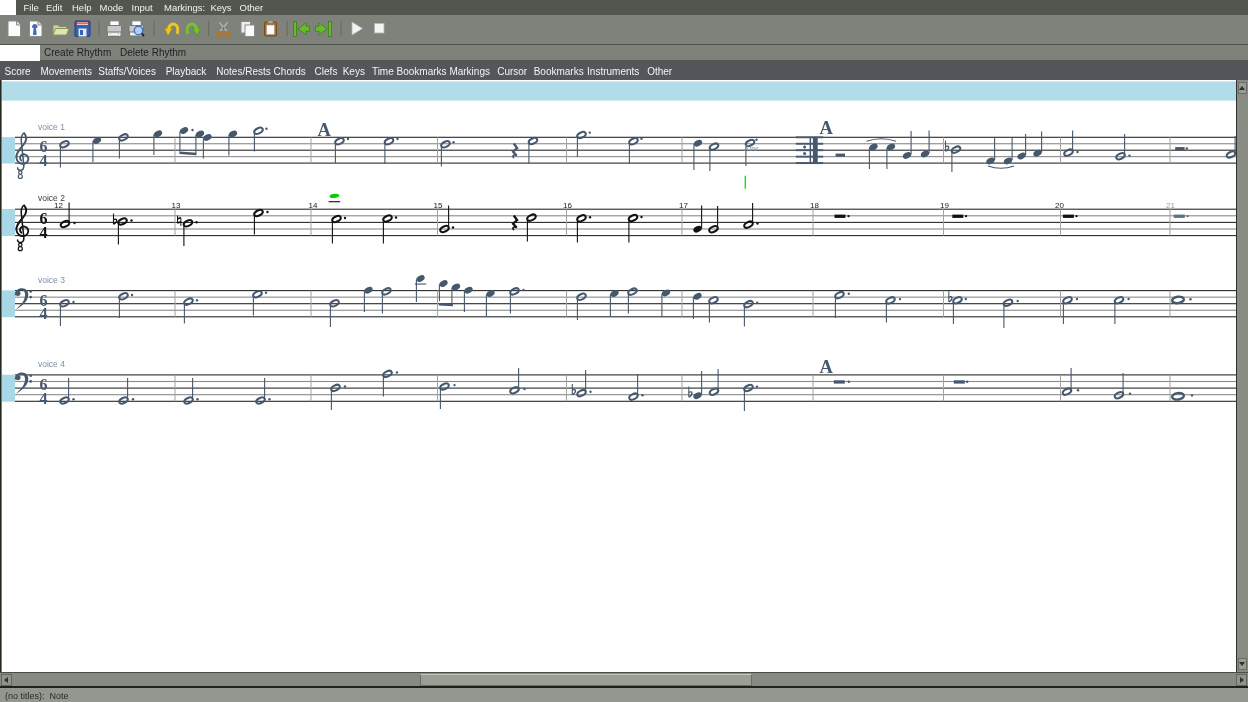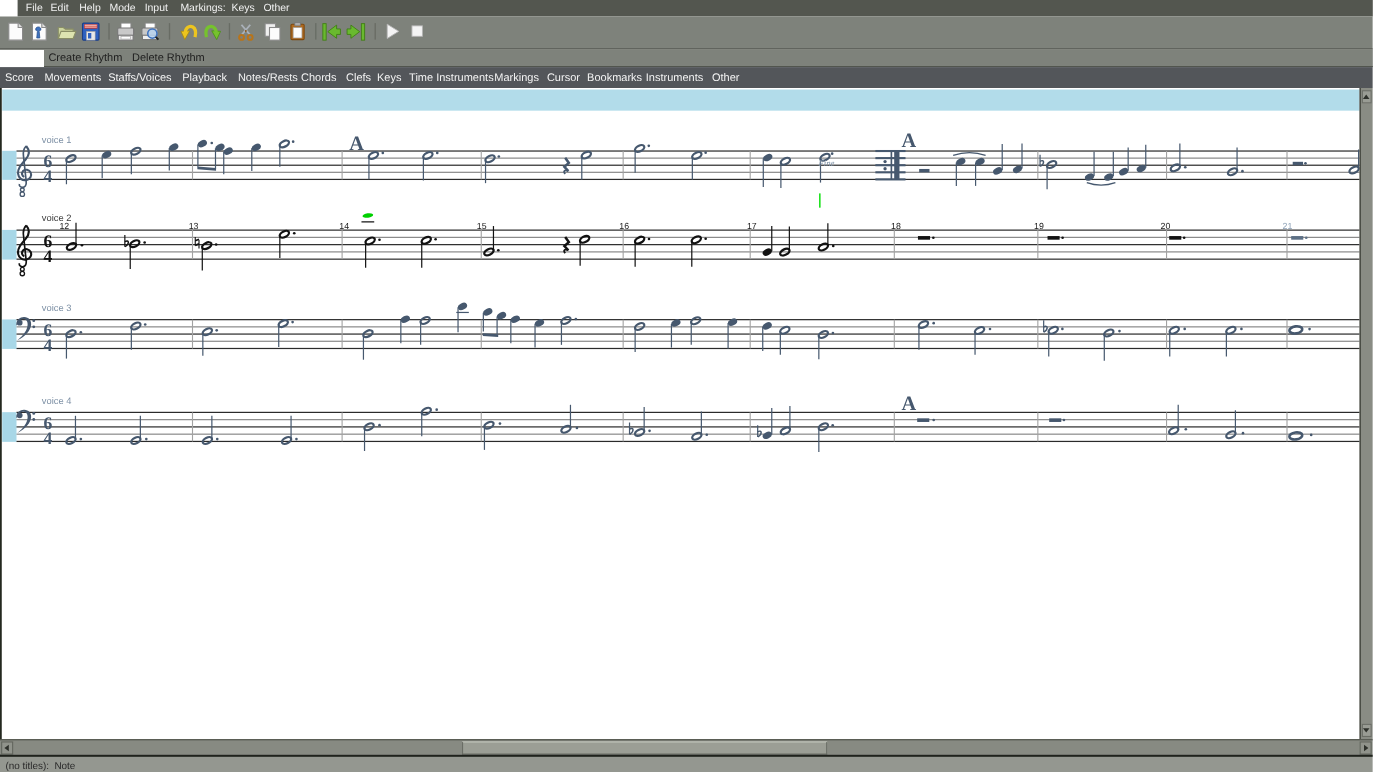--- a/index.html
+++ b/index.html
@@ -466,21 +466,21 @@
   </div>
 <div class="tabrow">
     <span style="position:absolute;left:4.5px;top:5px">Score</span>
     <span style="position:absolute;left:40.4px;top:5px">Movements</span>
     <span style="position:absolute;left:98.3px;top:5px">Staffs/Voices</span>
     <span style="position:absolute;left:165.7px;top:5px">Playback</span>
     <span style="position:absolute;left:216.3px;top:5px">Notes/Rests</span>
     <span style="position:absolute;left:273.6px;top:5px">Chords</span>
     <span style="position:absolute;left:314.6px;top:5px">Clefs</span>
     <span style="position:absolute;left:342.7px;top:5px">Keys</span>
-    <span style="position:absolute;left:371.9px;top:5px">Time Instruments</span>
+    <span style="position:absolute;left:371.9px;top:5px">Time Bookmarks</span>
     <span style="position:absolute;left:449.4px;top:5px">Markings</span>
     <span style="position:absolute;left:497.2px;top:5px">Cursor</span>
     <span style="position:absolute;left:533.7px;top:5px">Bookmarks</span>
     <span style="position:absolute;left:587.1px;top:5px">Instruments</span>
     <span style="position:absolute;left:647.2px;top:5px">Other</span>
   </div>
 <div class="vsb">
     <div class="btn">
       <div class="tu"></div>
     </div>

